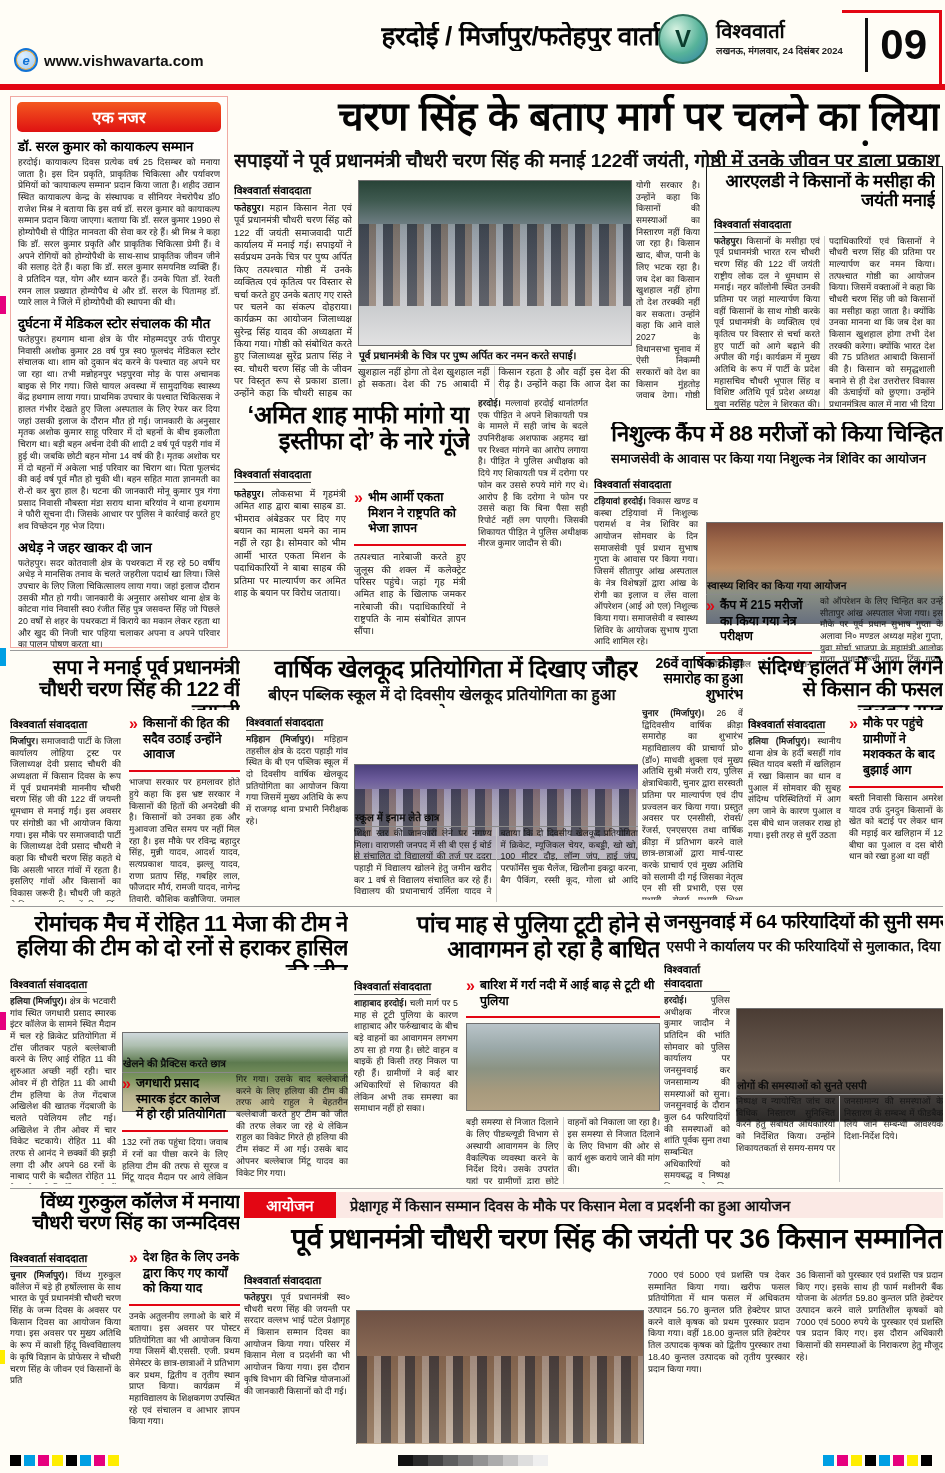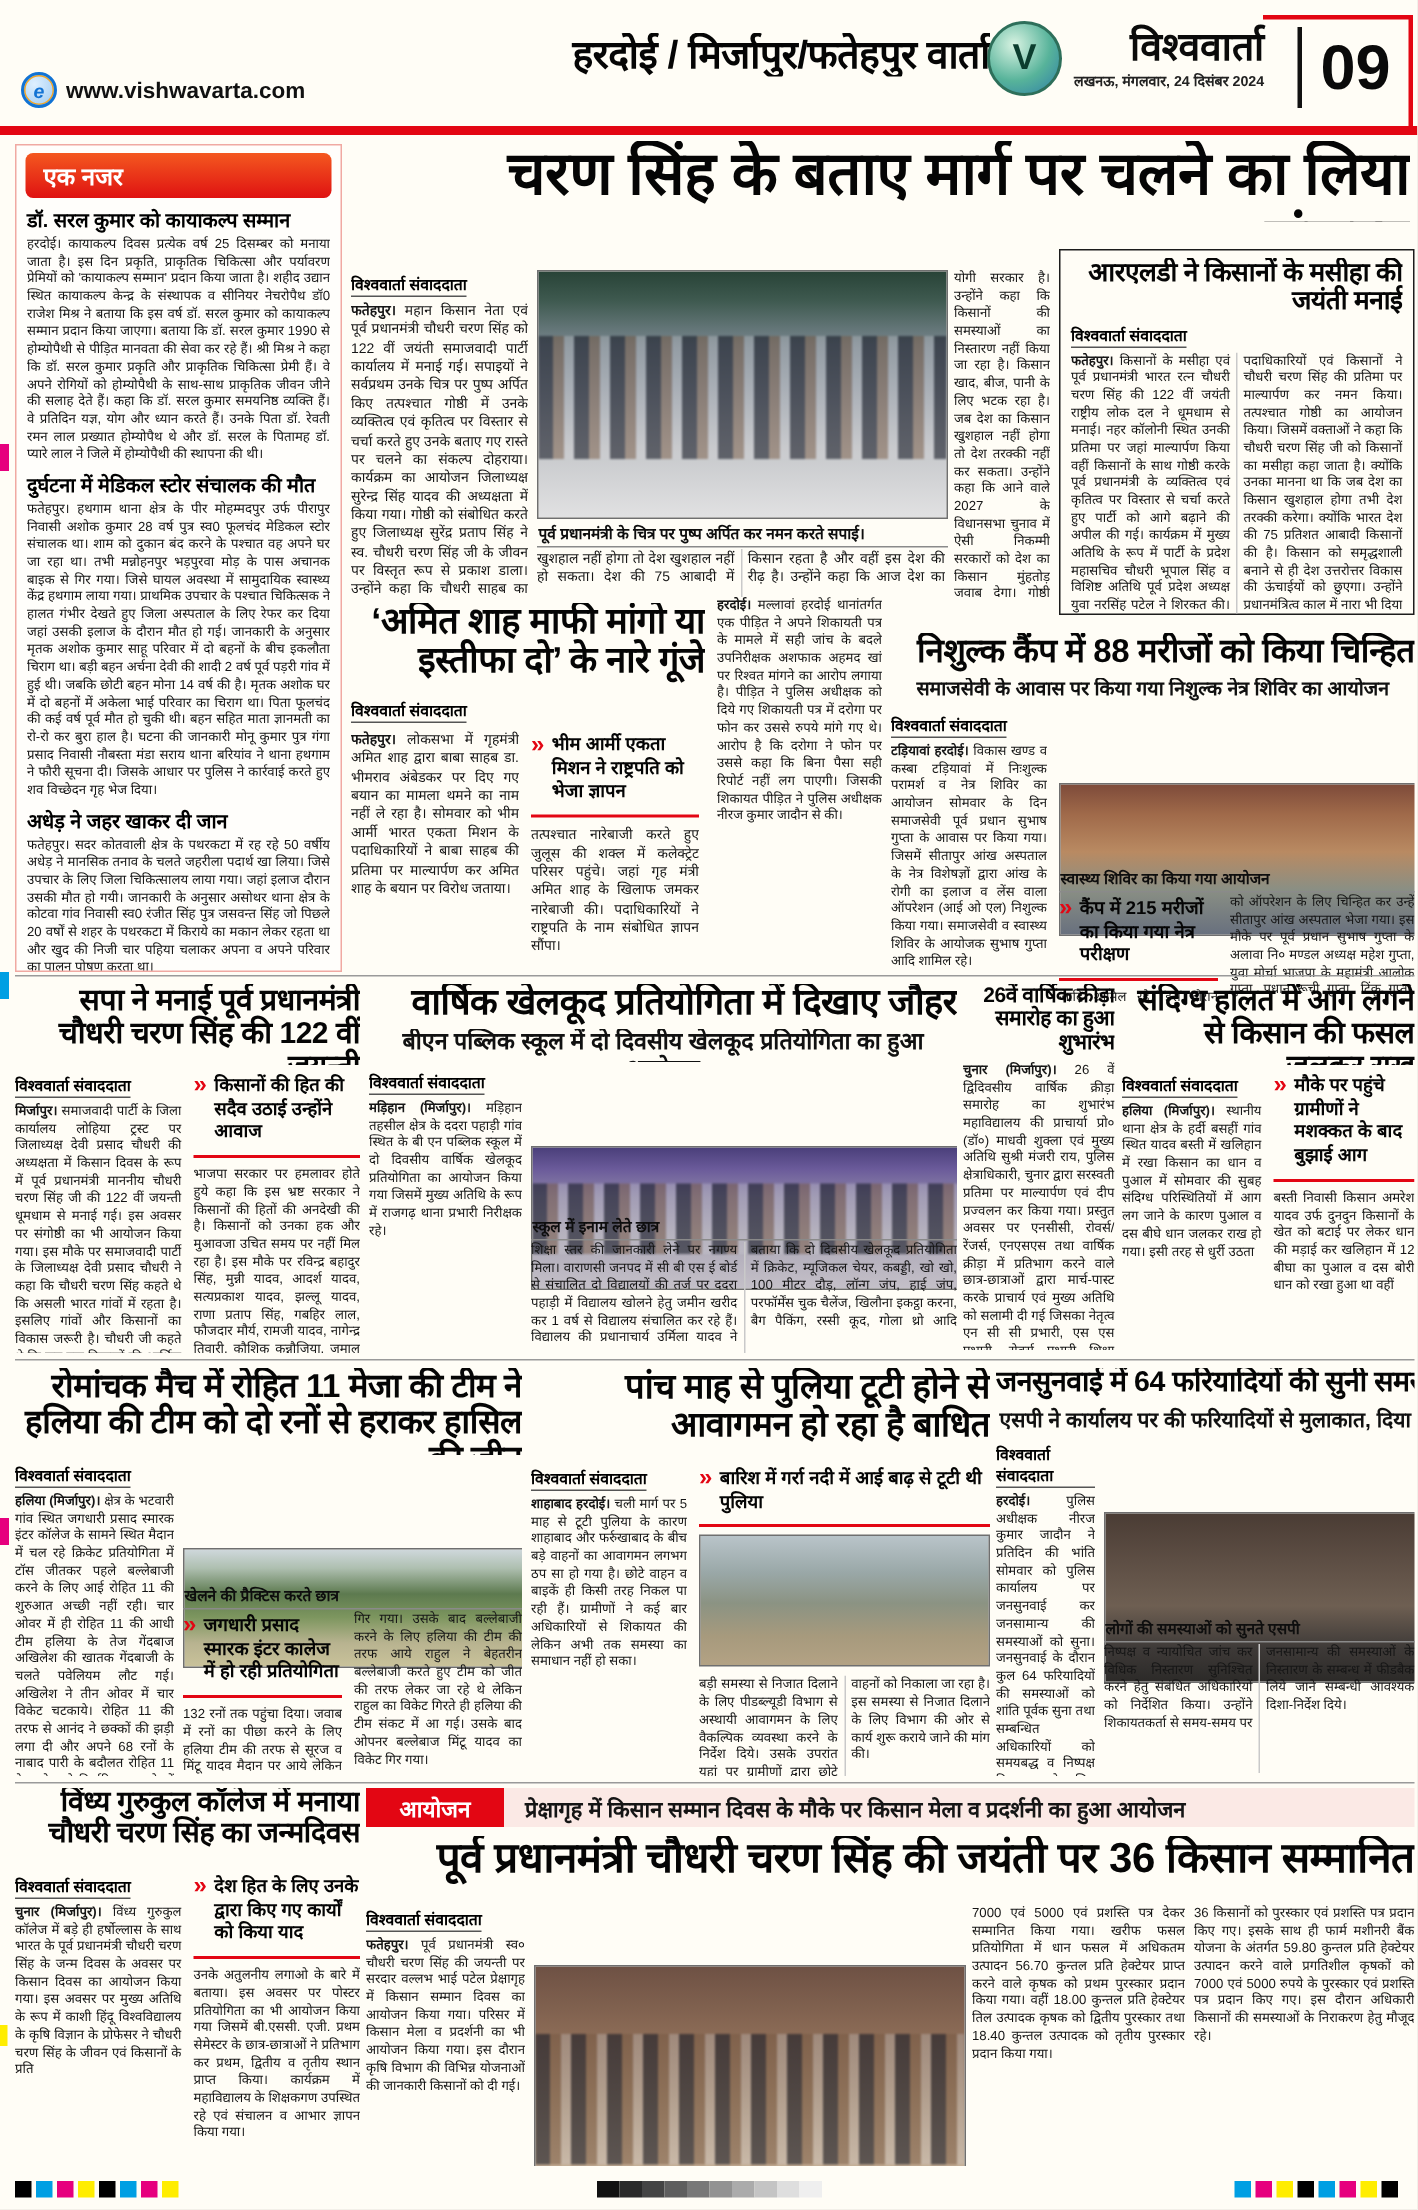--- a/index.html
+++ b/index.html
@@ -24,35 +24,35 @@
      filter:blur(.7px);}
   .ph-indoor{background:linear-gradient(180deg,#284337 0%,#3f5a50 12%,#79868f 30%,#99a1aa 48%,#c6c8cb 72%,#e1e1e2 100%);}
   .ph-camp{background:linear-gradient(180deg,#7e4b3a 0%,#a06a4a 20%,#b98a62 45%,#8a8f84 70%,#68707e 100%);}
   .ph-field{background:linear-gradient(180deg,#cfd8dc 0%,#aebfb0 16%,#5d7a4f 38%,#7d965f 58%,#b8b390 80%,#c9c29a 100%);}
   .ph-office{background:linear-gradient(180deg,#4a3c34 0%,#5d4e44 28%,#6e5f52 55%,#3e3a38 80%,#2c2a28 100%);}
   .ph-school{background:linear-gradient(180deg,#4a3f7a 0%,#6a5a9a 15%,#8e86a8 35%,#a9a4b4 60%,#c4c0c8 100%);}
   .ph-bridge{background:linear-gradient(180deg,#b9c4c9 0%,#9aa8a8 28%,#8b9383 52%,#a79a7d 78%,#b3a284 100%);}
   .ph-hall{background:linear-gradient(180deg,#6e5144 0%,#8a6a55 25%,#a58a70 50%,#c4ad93 75%,#d9c9b4 100%);}
   .onebox{border:1px solid #f0a9a2;background:#fffefb;padding:6px 7px;box-sizing:border-box;}
   .onehead{background:linear-gradient(180deg,#f4581f,#df1212);color:#fff;font-weight:800;font-size:16px;
-           border-radius:5px;padding:4px 12px;margin:-1px -1px 5px;}
+           border-radius:5px;padding:4px 12px;margin:-1px -1px 5px;text-align:center;}
   .oneitem h3{font-size:13.2px;font-weight:800;margin:5px 0 2px;color:#000;}
   .oneitem p{margin:0 0 3px;}
   .boxed{border:1.5px solid #1c1c1c;background:#fffdf6;box-sizing:border-box;padding:4px 7px;}
   .rule{background:#9a9a9a;height:1px;}
   .tag{background:#e30613;color:#fff;font-weight:800;font-size:15px;display:flex;align-items:center;justify-content:center;}
   .kick{background:#fbe9e5;color:#151515;font-weight:700;font-size:14.5px;display:flex;align-items:center;padding-left:14px;}
   .sq{width:11px;height:11px;display:inline-block;margin-right:3px;}
   .gs{width:15px;height:11px;display:inline-block;}
   .mast-url{font-weight:800;font-size:15px;color:#111;display:flex;align-items:center;gap:6px;}
   .globe{width:20px;height:20px;border-radius:50%;border:2px solid #1273d4;color:#1273d4;font-weight:800;font-style:italic;
          font-size:13px;display:flex;align-items:center;justify-content:center;background:radial-gradient(circle at 35% 30%,#dff0ff,#9cc9f2);box-shadow:0 0 0 1px #f5a623 inset;}
   .logo-circle{width:46px;height:46px;border-radius:50%;background:radial-gradient(circle at 35% 30%,#d8f3e2,#57b39a 55%,#2e7ea8);
          color:#0c3d2e;font-weight:900;font-size:24px;display:flex;align-items:center;justify-content:center;border:2px solid #2e6f5a;}
-  .logo-name{font-weight:800;font-size:26px;color:#0a0a0a;line-height:1;text-align:right;}
+  .logo-name{font-weight:800;font-size:20px;color:#0a0a0a;line-height:1;}
   .logo-ed{font-weight:700;font-size:9.5px;color:#222;margin-top:3px;}
   .pgnum{font-weight:800;font-size:42px;color:#0a0a0a;border-left:3px solid #111;padding:2px 4px 2px 12px;line-height:1.2;}
 </style>
 </head>
 <body>
 
 <div class="page">
 
   <div class="abs" style="left:0;top:296px;width:6px;height:18px;background:#e6007e;"></div>
   <div class="abs" style="left:0;top:648px;width:6px;height:18px;background:#009fe3;"></div>
@@ -86,20 +86,21 @@
       <p class="body sm">फतेहपुर। हथगाम थाना क्षेत्र के पीर मोहम्मदपुर उर्फ पीरापुर निवासी अशोक कुमार 28 वर्ष पुत्र स्व0 फूलचंद मेडिकल स्टोर संचालक था। शाम को दुकान बंद करने के पश्चात वह अपने घर जा रहा था। तभी मन्नोहनपुर भड़पुरवा मोड़ के पास अचानक बाइक से गिर गया। जिसे घायल अवस्था में सामुदायिक स्वास्थ्य केंद्र हथगाम लाया गया। प्राथमिक उपचार के पश्चात चिकित्सक ने हालत गंभीर देखते हुए जिला अस्पताल के लिए रेफर कर दिया जहां उसकी इलाज के दौरान मौत हो गई। जानकारी के अनुसार मृतक अशोक कुमार साहू परिवार में दो बहनों के बीच इकलौता चिराग था। बड़ी बहन अर्चना देवी की शादी 2 वर्ष पूर्व पड़री गांव में हुई थी। जबकि छोटी बहन मोना 14 वर्ष की है। मृतक अशोक घर में दो बहनों में अकेला भाई परिवार का चिराग था। पिता फूलचंद की कई वर्ष पूर्व मौत हो चुकी थी। बहन सहित माता ज्ञानमती का रो-रो कर बुरा हाल है। घटना की जानकारी मोनू कुमार पुत्र गंगा प्रसाद निवासी नौबस्ता मंडा सराय थाना बरियांव ने थाना हथगाम ने फौरी सूचना दी। जिसके आधार पर पुलिस ने कार्रवाई करते हुए शव विच्छेदन गृह भेज दिया।</p>
     </div>
     <div class="oneitem">
       <h3>अधेड़ ने जहर खाकर दी जान</h3>
       <p class="body sm">फतेहपुर। सदर कोतवाली क्षेत्र के पथरकटा में रह रहे 50 वर्षीय अधेड़ ने मानसिक तनाव के चलते जहरीला पदार्थ खा लिया। जिसे उपचार के लिए जिला चिकित्सालय लाया गया। जहां इलाज दौरान उसकी मौत हो गयी। जानकारी के अनुसार असोथर थाना क्षेत्र के कोटवा गांव निवासी स्व0 रंजीत सिंह पुत्र जसवन्त सिंह जो पिछले 20 वर्षों से शहर के पथरकटा में किराये का मकान लेकर रहता था और खुद की निजी चार पहिया चलाकर अपना व अपने परिवार का पालन पोषण करता था।</p>
     </div>
 
   </div>
 
   <div class="abs hl" style="left:234px;top:94px;width:706px;height:54px;font-size:40px;">चरण सिंह के बताए मार्ग पर चलने का लिया संकल्प</div>
+  <div class="abs sub" style="left:234px;top:150px;width:706px;height:26px;font-size:19px;">सपाइयों ने पूर्व प्रधानमंत्री चौधरी चरण सिंह की मनाई 122वीं जयंती, गोष्ठी में उनके जीवन पर डाला प्रकाश</div>
   <div class="abs" style="left:234px;top:180px;width:118px;height:218px;overflow:hidden;">
     <span class="by">विश्ववार्ता संवाददाता</span>
     <p class="body" style="margin:0;"><span class="dl">फतेहपुर।</span>
       <span>महान किसान नेता एवं पूर्व प्रधानमंत्री चौधरी चरण सिंह को 122 वीं जयंती समाजवादी पार्टी कार्यालय में मनाई गई। सपाइयों ने सर्वप्रथम उनके चित्र पर पुष्प अर्पित किए तत्पश्चात गोष्ठी में उनके व्यक्तित्व एवं कृतित्व पर विस्तार से चर्चा करते हुए उनके बताए गए रास्ते पर चलने का संकल्प दोहराया। कार्यक्रम का आयोजन जिलाध्यक्ष सुरेन्द्र सिंह यादव की अध्यक्षता में किया गया। गोष्ठी को संबोधित करते हुए जिलाध्यक्ष सुरेंद्र प्रताप सिंह ने स्व. चौधरी चरण सिंह जी के जीवन पर विस्तृत रूप से प्रकाश डाला। उन्होंने कहा कि चौधरी साहब का मानना था कि यदि देश का किसान</span></p>
   </div>
   <div class="abs photo ph-indoor people" style="left:358px;top:180px;width:272px;height:164px;"></div>
   <div class="abs cap" style="left:358px;top:346px;width:272px;">पूर्व प्रधानमंत्री के चित्र पर पुष्प अर्पित कर नमन करते सपाई।</div>
   <div class="abs body cols2" style="left:358px;top:366px;width:272px;height:32px;">खुशहाल नहीं होगा तो देश खुशहाल नहीं हो सकता। देश की 75 आबादी में किसान रहता है और वहीं इस देश की रीढ़ है। उन्होंने कहा कि आज देश का विकास बदहाल है। जिसकी जिम्मेदार केंद्र की मोदी व प्रदेश की</div>
   <div class="abs body" style="left:636px;top:180px;width:64px;height:218px;font-size:8.8px;">योगी सरकार है। उन्होंने कहा कि किसानों की समस्याओं का निस्तारण नहीं किया जा रहा है। किसान खाद, बीज, पानी के लिए भटक रहा है। जब देश का किसान खुशहाल नहीं होगा तो देश तरक्की नहीं कर सकता। उन्होंने कहा कि आने वाले 2027 के विधानसभा चुनाव में ऐसी निकम्मी सरकारों को देश का किसान मुंहतोड़ जवाब देगा। गोष्ठी का संचालन जिला महासचिव चौधरी मंजर ने किया। इस मौके पर राम, हीरा लाल साहू, नागेंद्र यादव, गुड्डू अकरम, महेश जाटव, अरुण यादव, रिंकु तिवारी, पवन द्विवेदी, जगनायक चावन, अमित मौर्या, अमित पाल, देवेंद्र गौतम नवरत्न आदि मौजूद रहे।</div>
 

